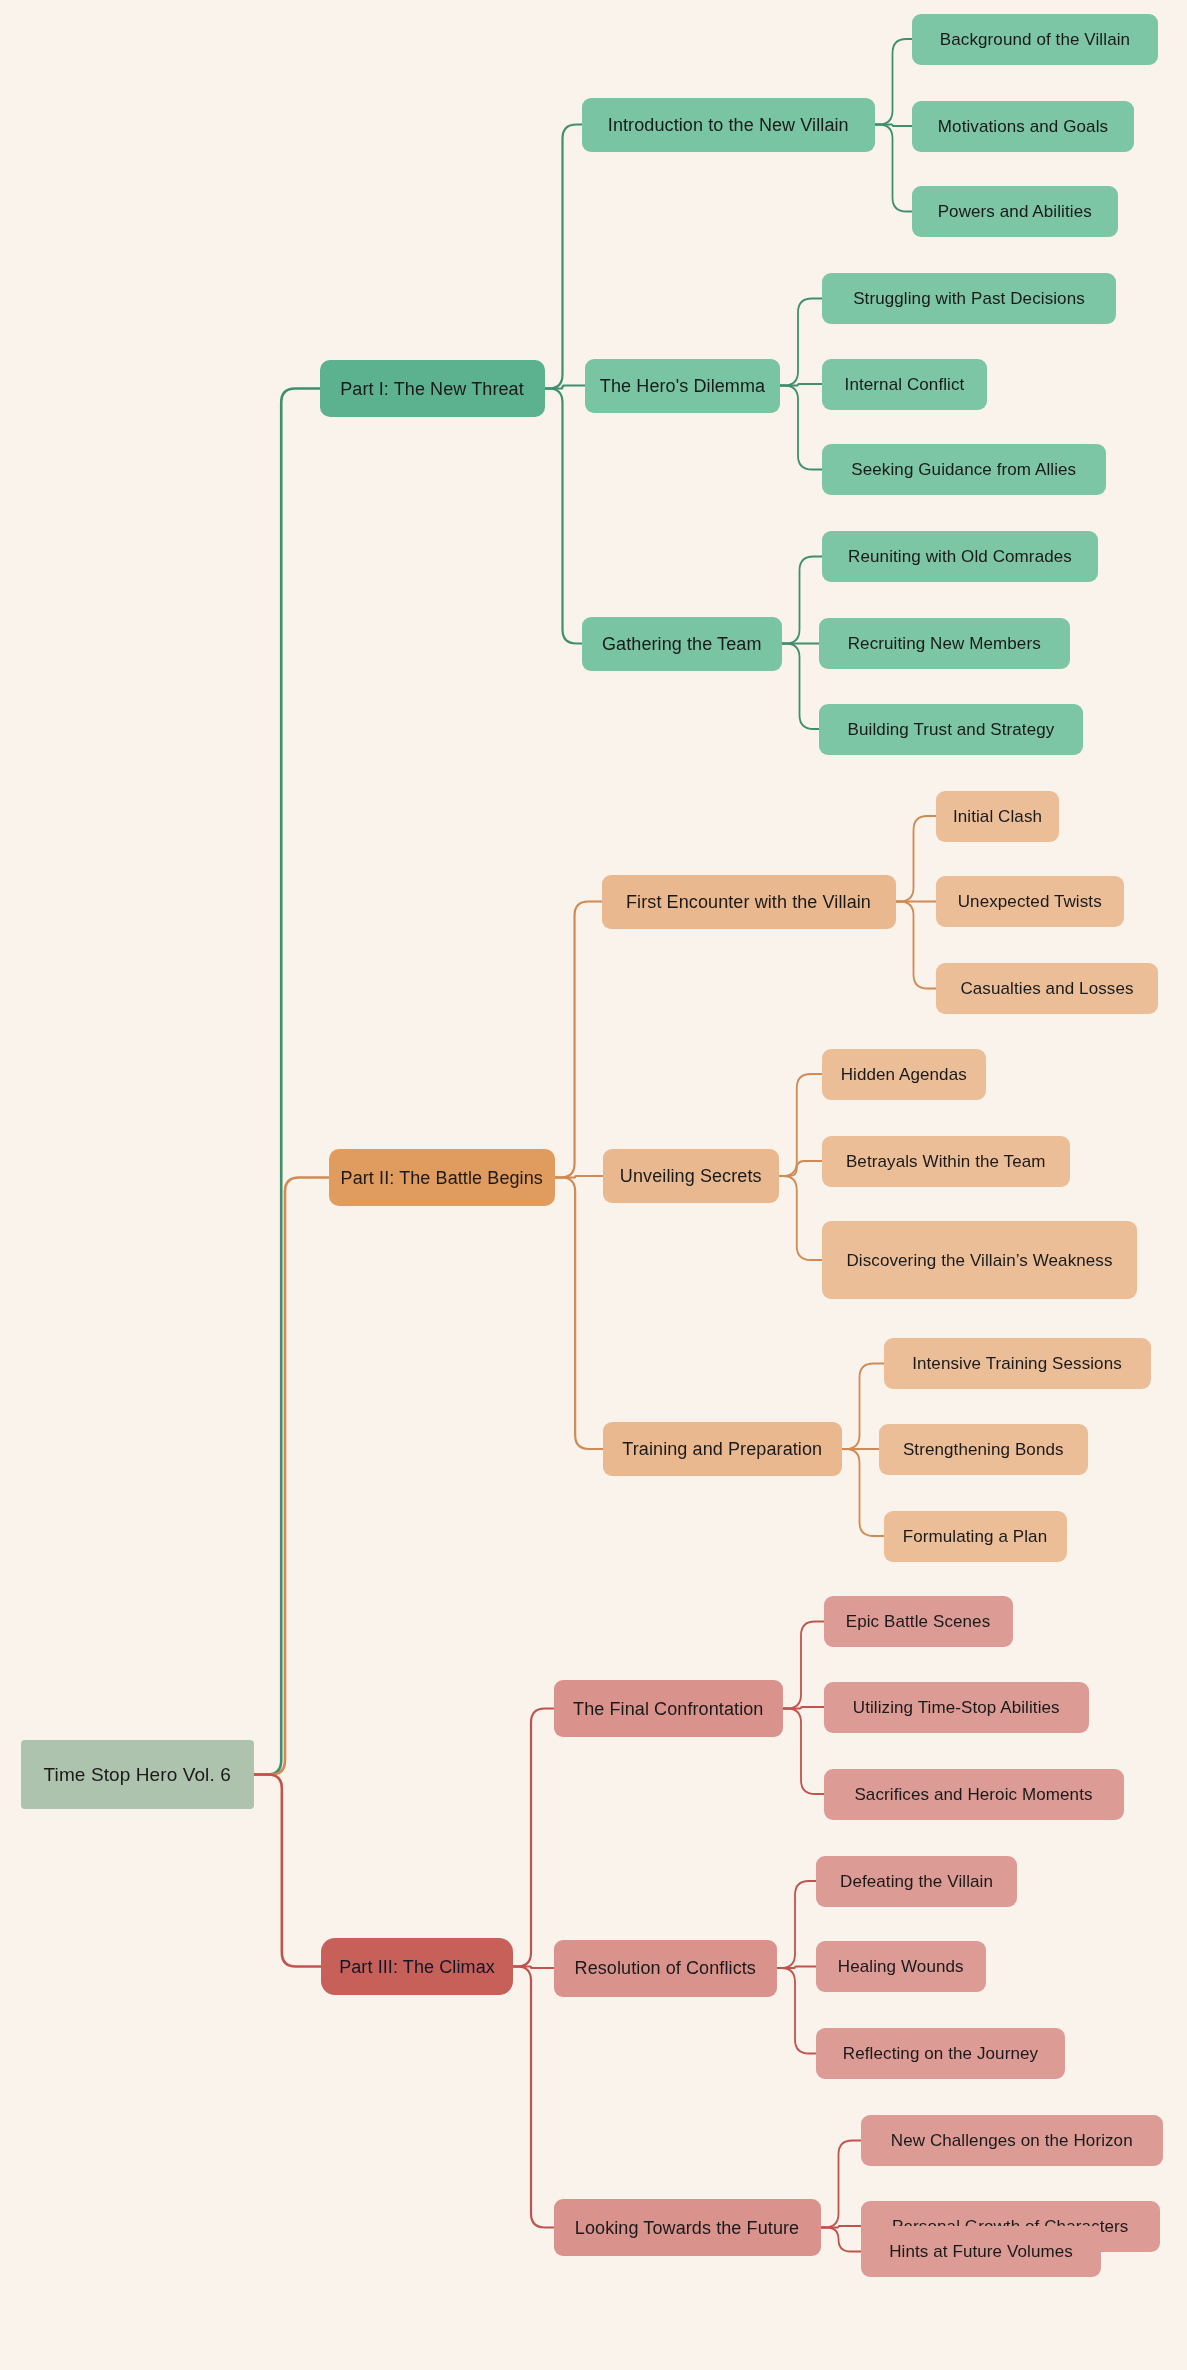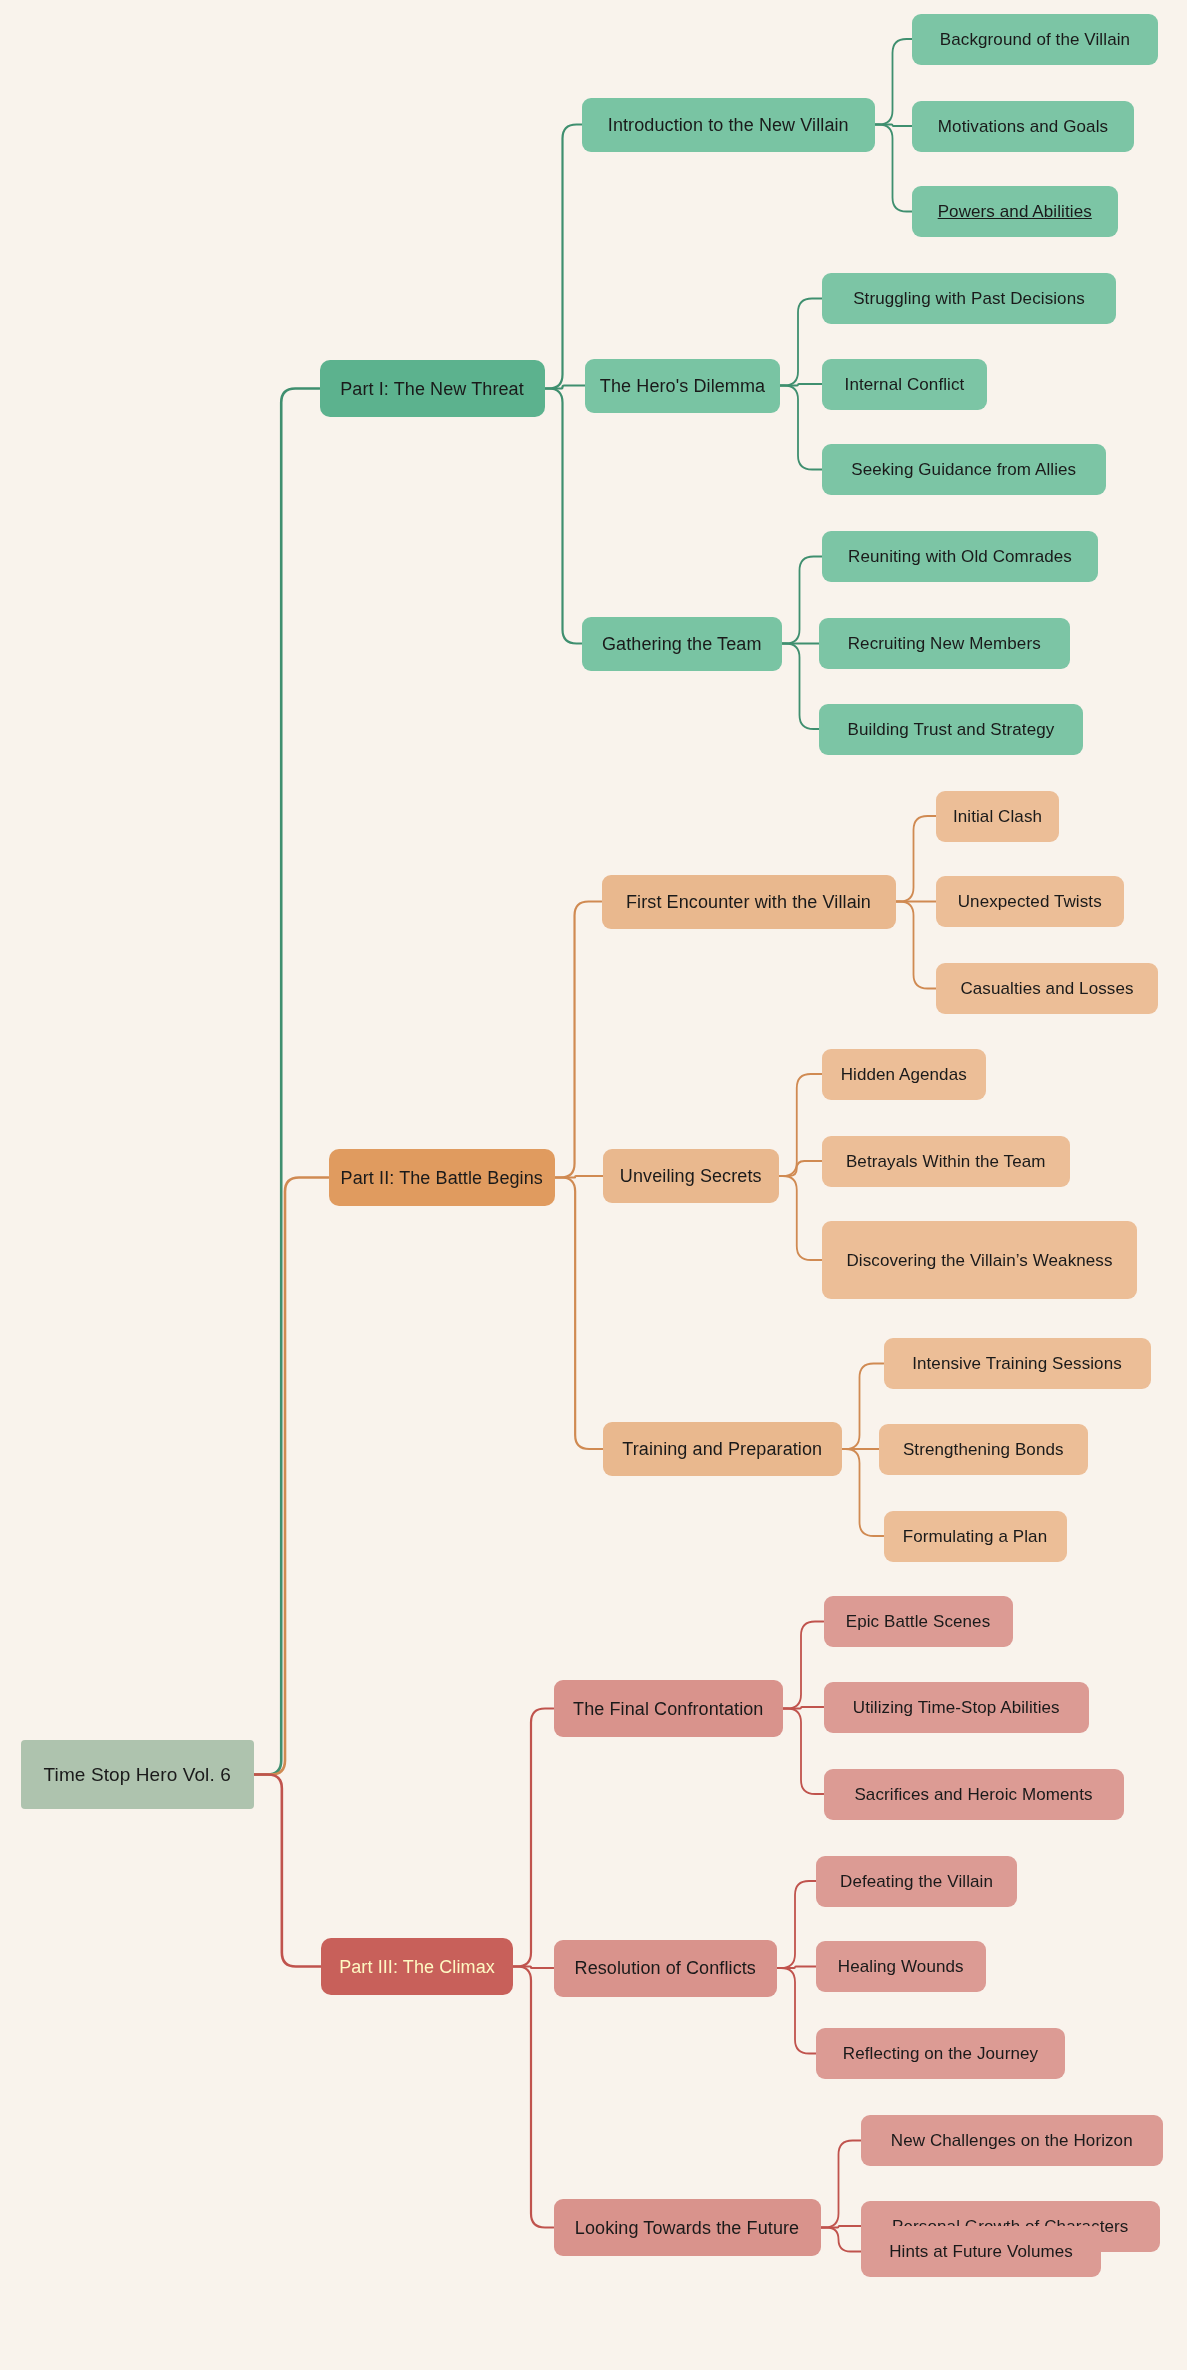--- a/index.html
+++ b/index.html
@@ -38,21 +38,21 @@
     background:#aec3ae;
     font-size:19px;
     border-radius:4px;
   }
   .node.l1{
     font-size:18px;
     border-radius:10px;
   }
   .node.l1.g{ background:#5cb28e; }
   .node.l1.o{ background:#e09b5f; }
-  .node.l1.r{ background:#c8605a; color:#fef9c3; }
+  .node.l1.r{ background:#c8605a; color:#0f172a;border-radius:14px; }
   .node.l2{
     font-size:18px;
   }
   .node.l2.g{ background:#79c4a3; }
   .node.l2.o{ background:#e9b88e; }
   .node.l2.r{ background:#d9938c; }
   .node.l3{
     font-size:17px;
   }
   .node.l3.g{ background:#7cc5a5; }
@@ -113,21 +113,21 @@
       </div>
       <div class="node l2 g" style="left: 582px; top: 97.5px; width: 292.5px; height: 54px;">
         <span>Introduction to the New Villain</span>
       </div>
       <div class="node l3 g" style="left: 912px; top: 13.5px; width: 246px; height: 51px;">
         <span>Background of the Villain</span>
       </div>
       <div class="node l3 g" style="left: 912px; top: 100.5px; width: 222px; height: 51px;">
         <span>Motivations and Goals</span>
       </div>
-      <div class="node l3 g" style="left: 912px; top: 186px; width: 205.5px; height: 51px; text-decoration: underline;">
+      <div class="node l3 g" style="left: 912px; top: 186px; width: 205.5px; height: 51px;">
         <span>Powers and Abilities</span>
       </div>
       <div class="node l2 g" style="left: 585px; top: 358.5px; width: 195px; height: 54px;">
         <span>The Hero's Dilemma</span>
       </div>
       <div class="node l3 g" style="left: 822px; top: 273px; width: 294px; height: 51px;">
         <span>Struggling with Past Decisions</span>
       </div>
       <div class="node l3 g" style="left: 822px; top: 358.5px; width: 165px; height: 51px;">
         <span>Internal Conflict</span>

